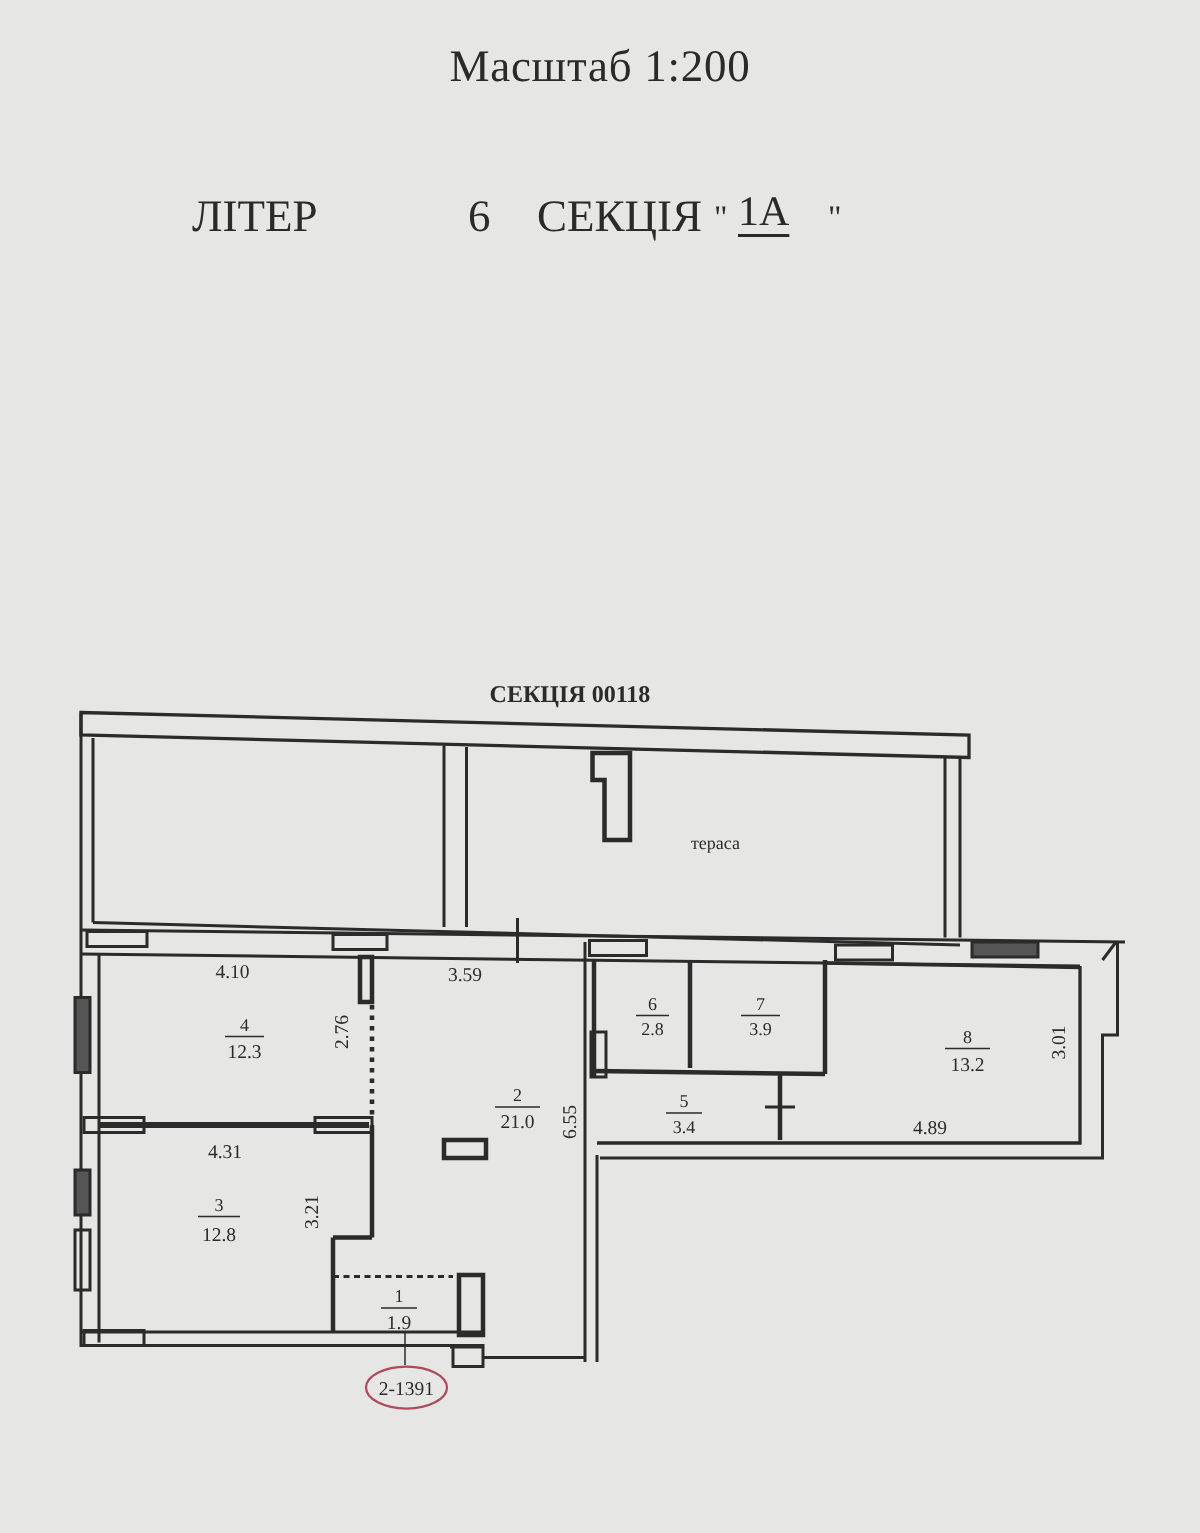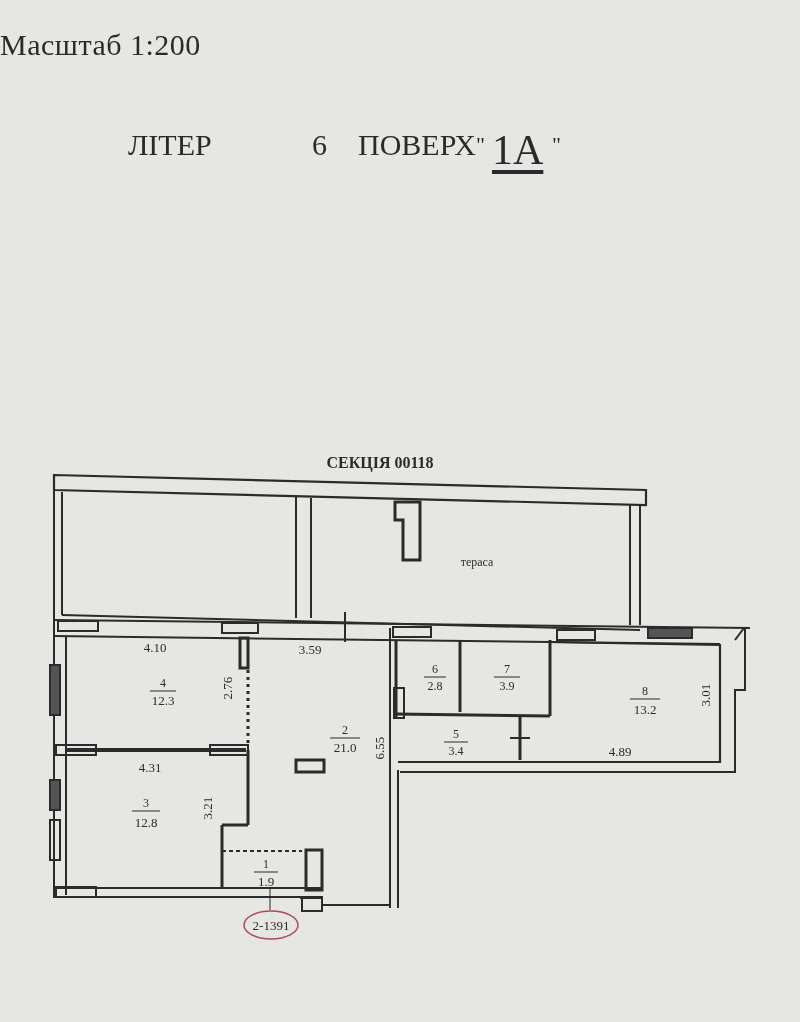--- a/index.html
+++ b/index.html
@@ -1,34 +1,34 @@
 <!DOCTYPE html>
 <html><head>
 <meta charset="utf-8">
 <style>
   html,body{margin:0;padding:0;}
   body{width:800px;height:1022px;background:#e6e6e4;position:relative;overflow:hidden;font-family:"Liberation Serif",serif;color:#2a2a2a;}
-  .scale{position:absolute;left:0;width:800px;top:28px;font-size:30px;letter-spacing:0.5px;}
+  .scale{position:absolute;left:0;width:800px;top:28px;text-align:center;font-size:30px;letter-spacing:0.5px;}
   .floor{position:absolute;top:128px;left:0;width:800px;font-size:30px;}
   .floor span{position:absolute;white-space:nowrap;}
   .u{text-decoration:underline;text-underline-offset:6px;}
   svg{position:absolute;left:0;top:0;}
   .lbl{font-family:"Liberation Serif",serif;fill:#2b2b2b;}
 </style>
 </head>
 <body>
 
 <div class="scale">Масштаб 1:200</div>
 
 <div class="floor">
   <span style="left:128px">ЛІТЕР</span>
   <span style="left:312px">6</span>
-  <span style="left:358px">ПОВЕРХ</span>
+  <span style="left:358px">СЕКЦІЯ</span>
   <span style="left:476px;font-size:22px;top:4px">"</span>
-  <span class="u" style="left:492px;font-size:42px;top:-2px">1А</span>
+  <span class="u" style="left:492px;font-size:28px;top:-2px">1А</span>
   <span style="left:552px;font-size:22px;top:4px">"</span>
 </div>
 
 <svg width="800" height="1022" viewBox="0 0 800 1022">
   <g fill="none" stroke="#2b2b2b" stroke-width="2">
 
     <path d="M54 475 L646 490 L646 505 L54 490 Z" stroke-width="2.2"></path>
 
     <line x1="54" y1="475" x2="54" y2="898"></line>
     <line x1="62" y1="492" x2="62" y2="615"></line>

